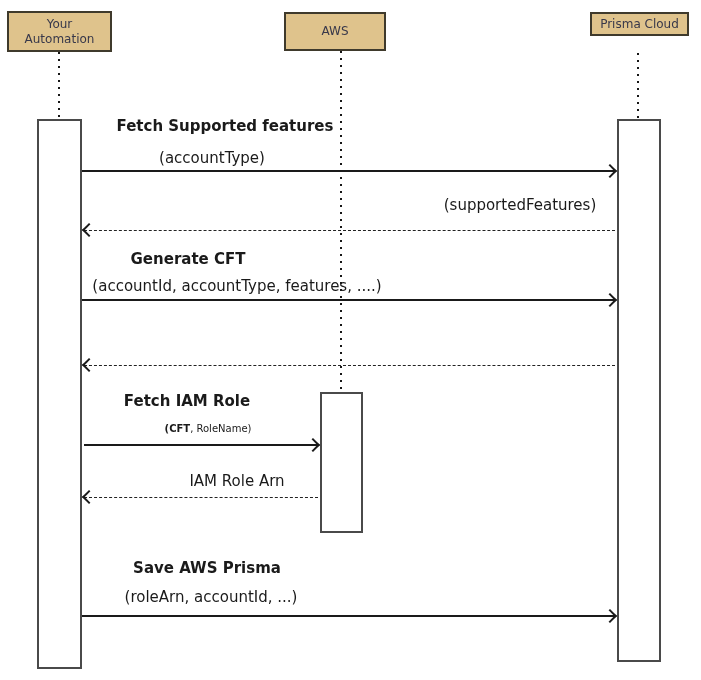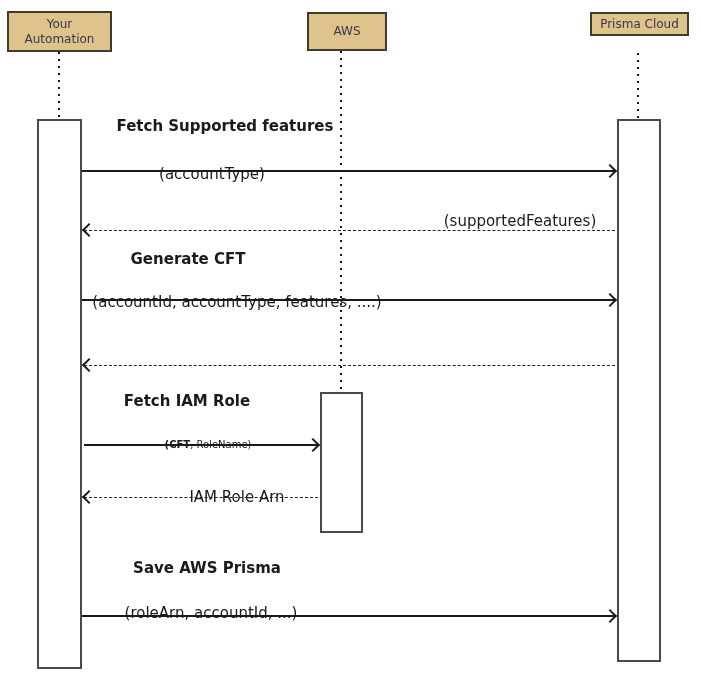--- a/index.html
+++ b/index.html
@@ -18,21 +18,21 @@
   }
   
   .actor-box{
     position:absolute;box-sizing:border-box;
     background:var(--actor-fill);border:2px solid var(--actor-border);
     display:flex;align-items:center;justify-content:center;
     font-size:12px;line-height:1.25;color:var(--actor-text);
     text-align:center;white-space:pre-line;z-index:3;
   }
   .a1{left:7px;top:11px;width:105px;height:41px}
-  .a2{left:307px;top:12px;width:80px;height:39px}
+  .a2{left:284px;top:12px;width:102px;height:39px}
   .a3{left:590px;top:12px;width:99px;height:24px}
   
   .lifeline{
     position:absolute;width:2px;z-index:0;
     background:repeating-linear-gradient(to bottom,#161616 0 2px,transparent 2px 7px);
   }
   .ll1{left:58px;top:52px;height:67px}
   .ll2{left:340px;top:51px;height:341px}
   .ll3{left:637px;top:53px;height:66px}
   
@@ -43,21 +43,21 @@
   .bar1{left:37px;top:119px;width:45px;height:550px}
   .bar2{left:320px;top:392px;width:43px;height:141px}
   .bar3{left:617px;top:119px;width:44px;height:543px}
   
   .msg-title{
     position:absolute;transform:translateX(-50%);
     font-weight:bold;font-size:15px;white-space:nowrap;z-index:2;text-align:right;
   }
   .msg-params{
     position:absolute;transform:translateX(-50%);
-    font-size:15px;white-space:nowrap;z-index:2;margin-top:16px;
+    font-size:15px;white-space:nowrap;z-index:2;
   }
   .msg-params.small{font-size:10px}
   .msg-params.small .pb{font-weight:bold}
   .t1{left:225px;top:117px}
   .p1{left:212px;top:149px}
   .p2{left:520px;top:196px}
   .t3{left:188px;top:250px}
   .p3{left:237px;top:277px}
   .p4{left:507px;top:337px}
   .t5{left:187px;top:392px}

